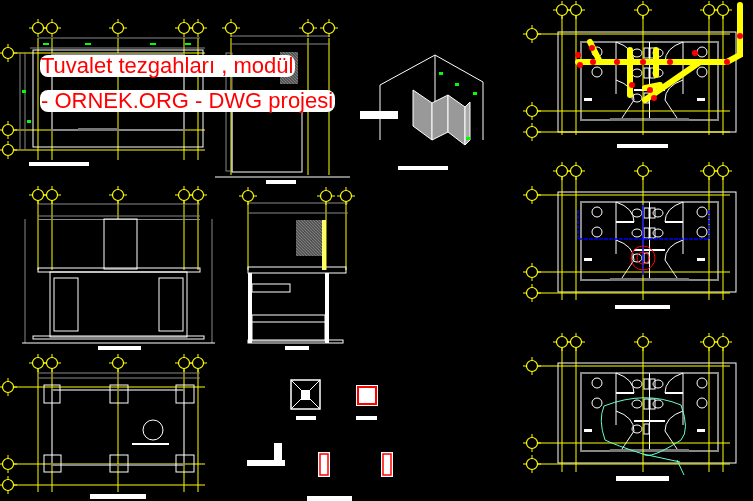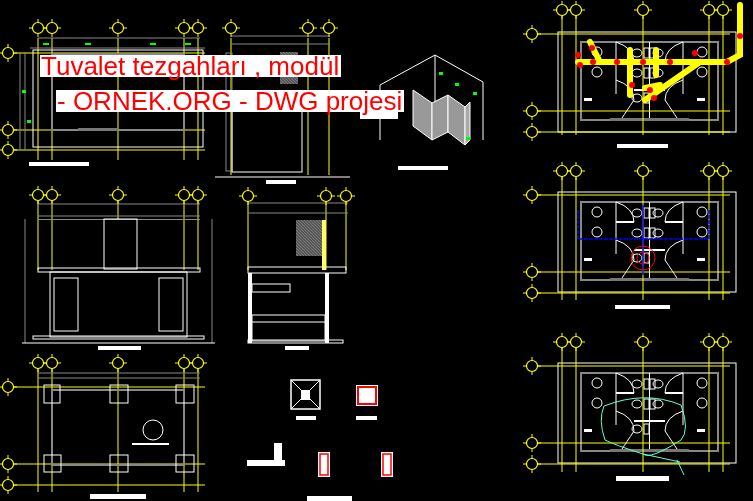--- a/index.html
+++ b/index.html
@@ -1,20 +1,20 @@
 <!DOCTYPE html>
 <html><head>
 <meta charset="utf-8">
 <style>
   html,body{margin:0;padding:0;background:#000;}
   body{width:753px;height:501px;overflow:hidden;position:relative;font-family:"Liberation Sans",sans-serif;}
   #canvas{position:absolute;left:0;top:0;width:753px;height:501px;}
-  .title-box{position:absolute;background:#fff;color:#ff0000;font-family:"Liberation Sans",sans-serif;font-size:26px;line-height:22px;white-space:nowrap;padding:0 2px 0 1px;}
+  .title-box{position:absolute;background:#fff;color:#ff0000;font-family:"Liberation Sans",sans-serif;font-size:22px;line-height:22px;white-space:nowrap;padding:0 2px 0 1px;border-radius:8px;}
   #title1{left:40px;top:55px;height:22px;}
-  #title2{left:56px;top:90px;height:22px;}
+  #title2{left:40px;top:90px;height:22px;}
 </style>
 </head>
 <body>
 
 <svg id="canvas" viewBox="0 0 753 501" xmlns="http://www.w3.org/2000/svg">
   <defs>
     <g id="bubble">
       <line x1="-9" y1="0" x2="9" y2="0" stroke="#ffff00" stroke-width="1"></line>
       <line x1="0" y1="-9" x2="0" y2="9" stroke="#ffff00" stroke-width="1"></line>
       <circle r="5.5" fill="#000" stroke="#ffff00" stroke-width="1.2"></circle>

